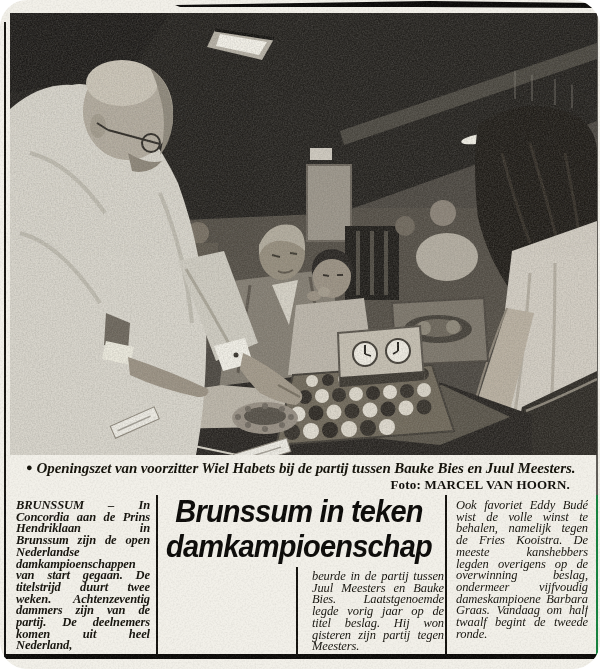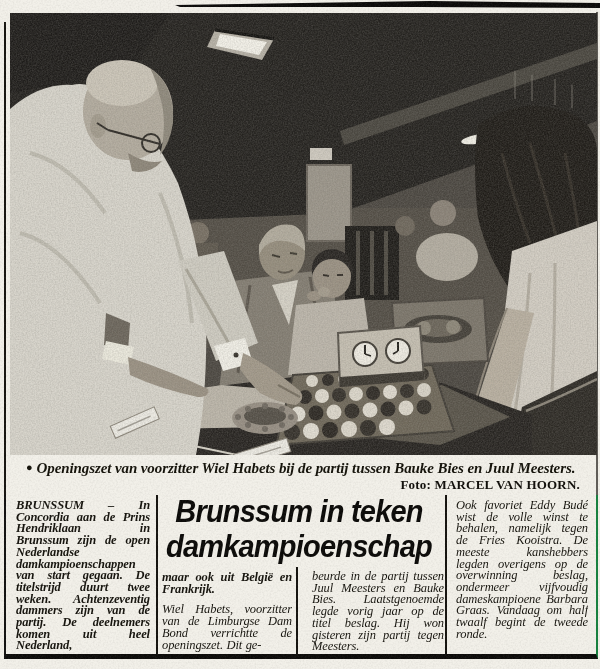--- a/index.html
+++ b/index.html
@@ -1,40 +1,41 @@
 <!DOCTYPE html>
 <html><head>
 <meta charset="utf-8">
 <style>
   html,body{margin:0;padding:0;background:#ffffff;}
   .page{
     position:relative;width:600px;height:669px;overflow:hidden;
     background:#f2f0e9;
     font-family:"Liberation Serif",serif;
     color:#17150f;
+    border-radius:27px;
   }
   
   .top-wedge{position:absolute;left:0;top:0;width:600px;height:12px;}
   .edge-left{position:absolute;left:4px;top:22px;width:2px;height:474px;background:#16140f;}
   .edge-right{position:absolute;left:596px;top:12px;width:2px;height:484px;background:#2e2b26;opacity:.75;}
   
   .photo{
     position:absolute;left:10px;top:13px;width:587px;height:442px;
     background:#3a3734;box-shadow:inset 0 0 46px rgba(0,0,0,.5);
   }
   .photo svg{display:block;width:100%;height:100%;}
   
   .caption-line{
     position:absolute;left:26px;top:459px;width:562px;
     font-style:italic;font-weight:600;font-size:15px;line-height:17px;
     letter-spacing:-.1px;color:#131109;white-space:nowrap;overflow:hidden;
   }
   .caption-line .bullet{font-style:normal;font-size:11px;vertical-align:2px;margin-right:4px;}
   .credit{
-    position:absolute;left:290px;top:477px;width:290px;text-align:right;
+    position:absolute;left:280px;top:477px;width:290px;text-align:right;
     font-weight:700;font-size:13px;letter-spacing:.2px;color:#0f0d09;
   }
   
   .article{
     position:absolute;left:4px;top:495px;width:590px;height:159px;
     border-left:2px solid #121110;border-right:2px solid #15803d;border-bottom:5px solid #0d0c0a;font-style:italic;
   }
   .article .col{
     position:absolute;font-size:12.5px;line-height:11.7px;
     text-align:justify;letter-spacing:-.1px;word-spacing:.5px;overflow:hidden;color:#15130d;
@@ -289,24 +290,20 @@
 
   <div class="article">
     <div class="col col1 bold">BRUNSSUM – In Concordia aan de Prins Hendriklaan in Brunssum zijn de open Nederlandse damkampioenschappen van start gegaan. De titelstrijd duurt twee weken. Achtenzeventig dammers zijn van de partij. De deelnemers komen uit heel Nederland,</div>
     <div class="divider d1"></div>
 
     <div class="headline">
       <span>Brunssum in teken</span><br>
       <span>damkampioenschap</span>
     </div>
 
-    <div class="col col2">
-      <p class="bold">maar ook uit België en Frankrijk.</p>
-      <p>Wiel Habets, voorzitter van de Limburgse Dam Bond verrichtte de openingszet. Dit ge-</p>
-    </div>
     <div class="divider d2"></div>
 
     <div class="col col3">beurde in de partij tussen Juul Meesters en Bauke Bies. Laatstgenoemde legde vorig jaar op de titel beslag. Hij won gisteren zijn partij tegen Meesters.</div>
     <div class="divider d3"></div>
 
     <div class="col col4">Ook favoriet Eddy Budé wist de volle winst te behalen, namelijk tegen de Fries Kooistra. De meeste kanshebbers legden overigens op de overwinning beslag, ondermeer vijfvoudig dameskampioene Barbara Graas. Vandaag om half twaalf begint de tweede ronde.</div>
   </div>
 
   <svg class="page-grain" viewBox="0 0 600 669" preserveAspectRatio="none">
     <defs>

